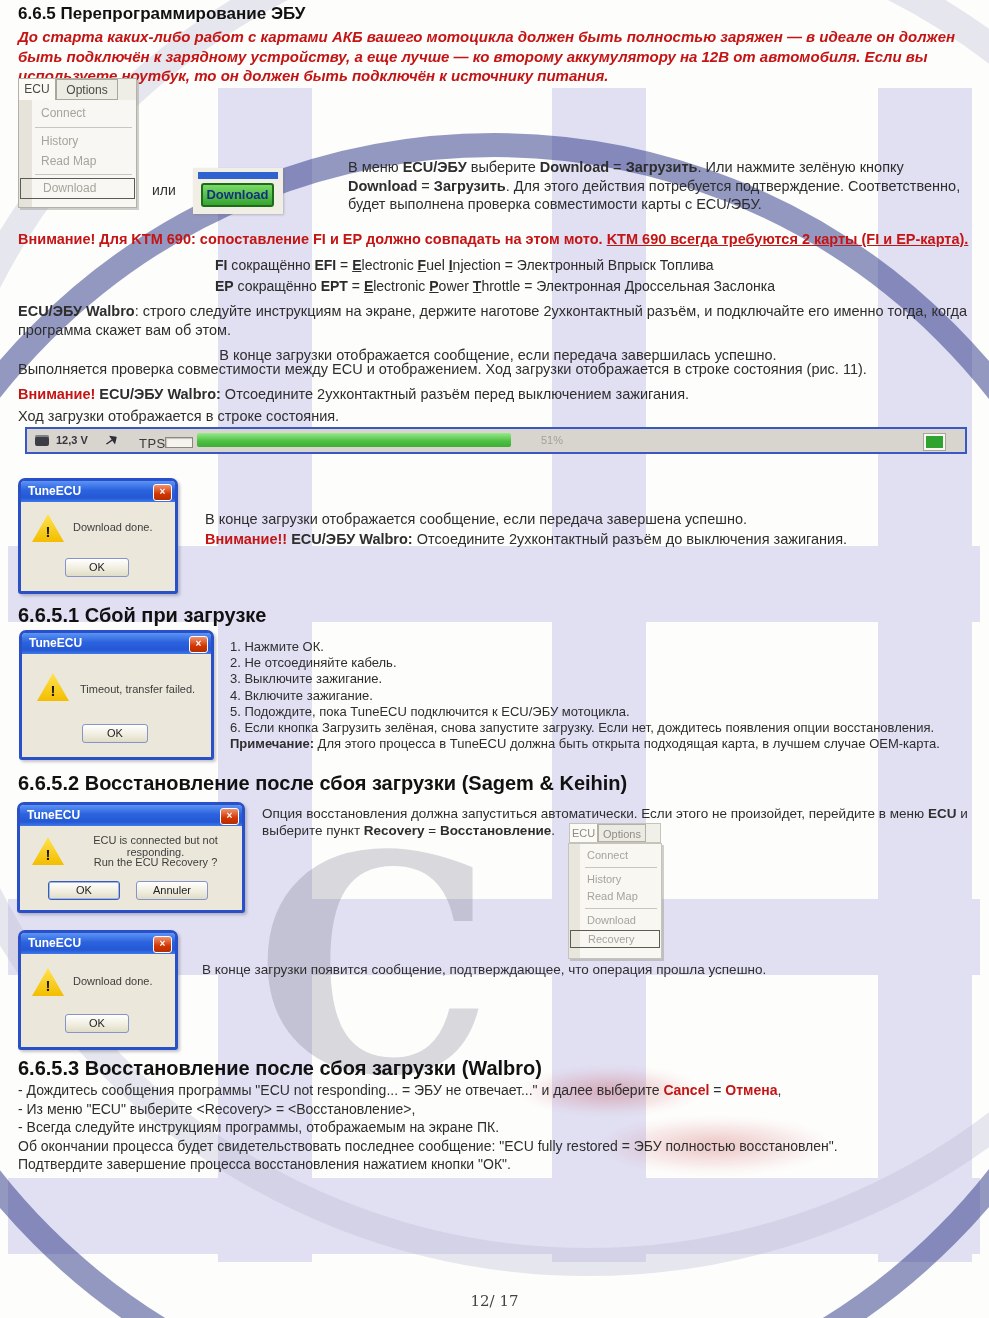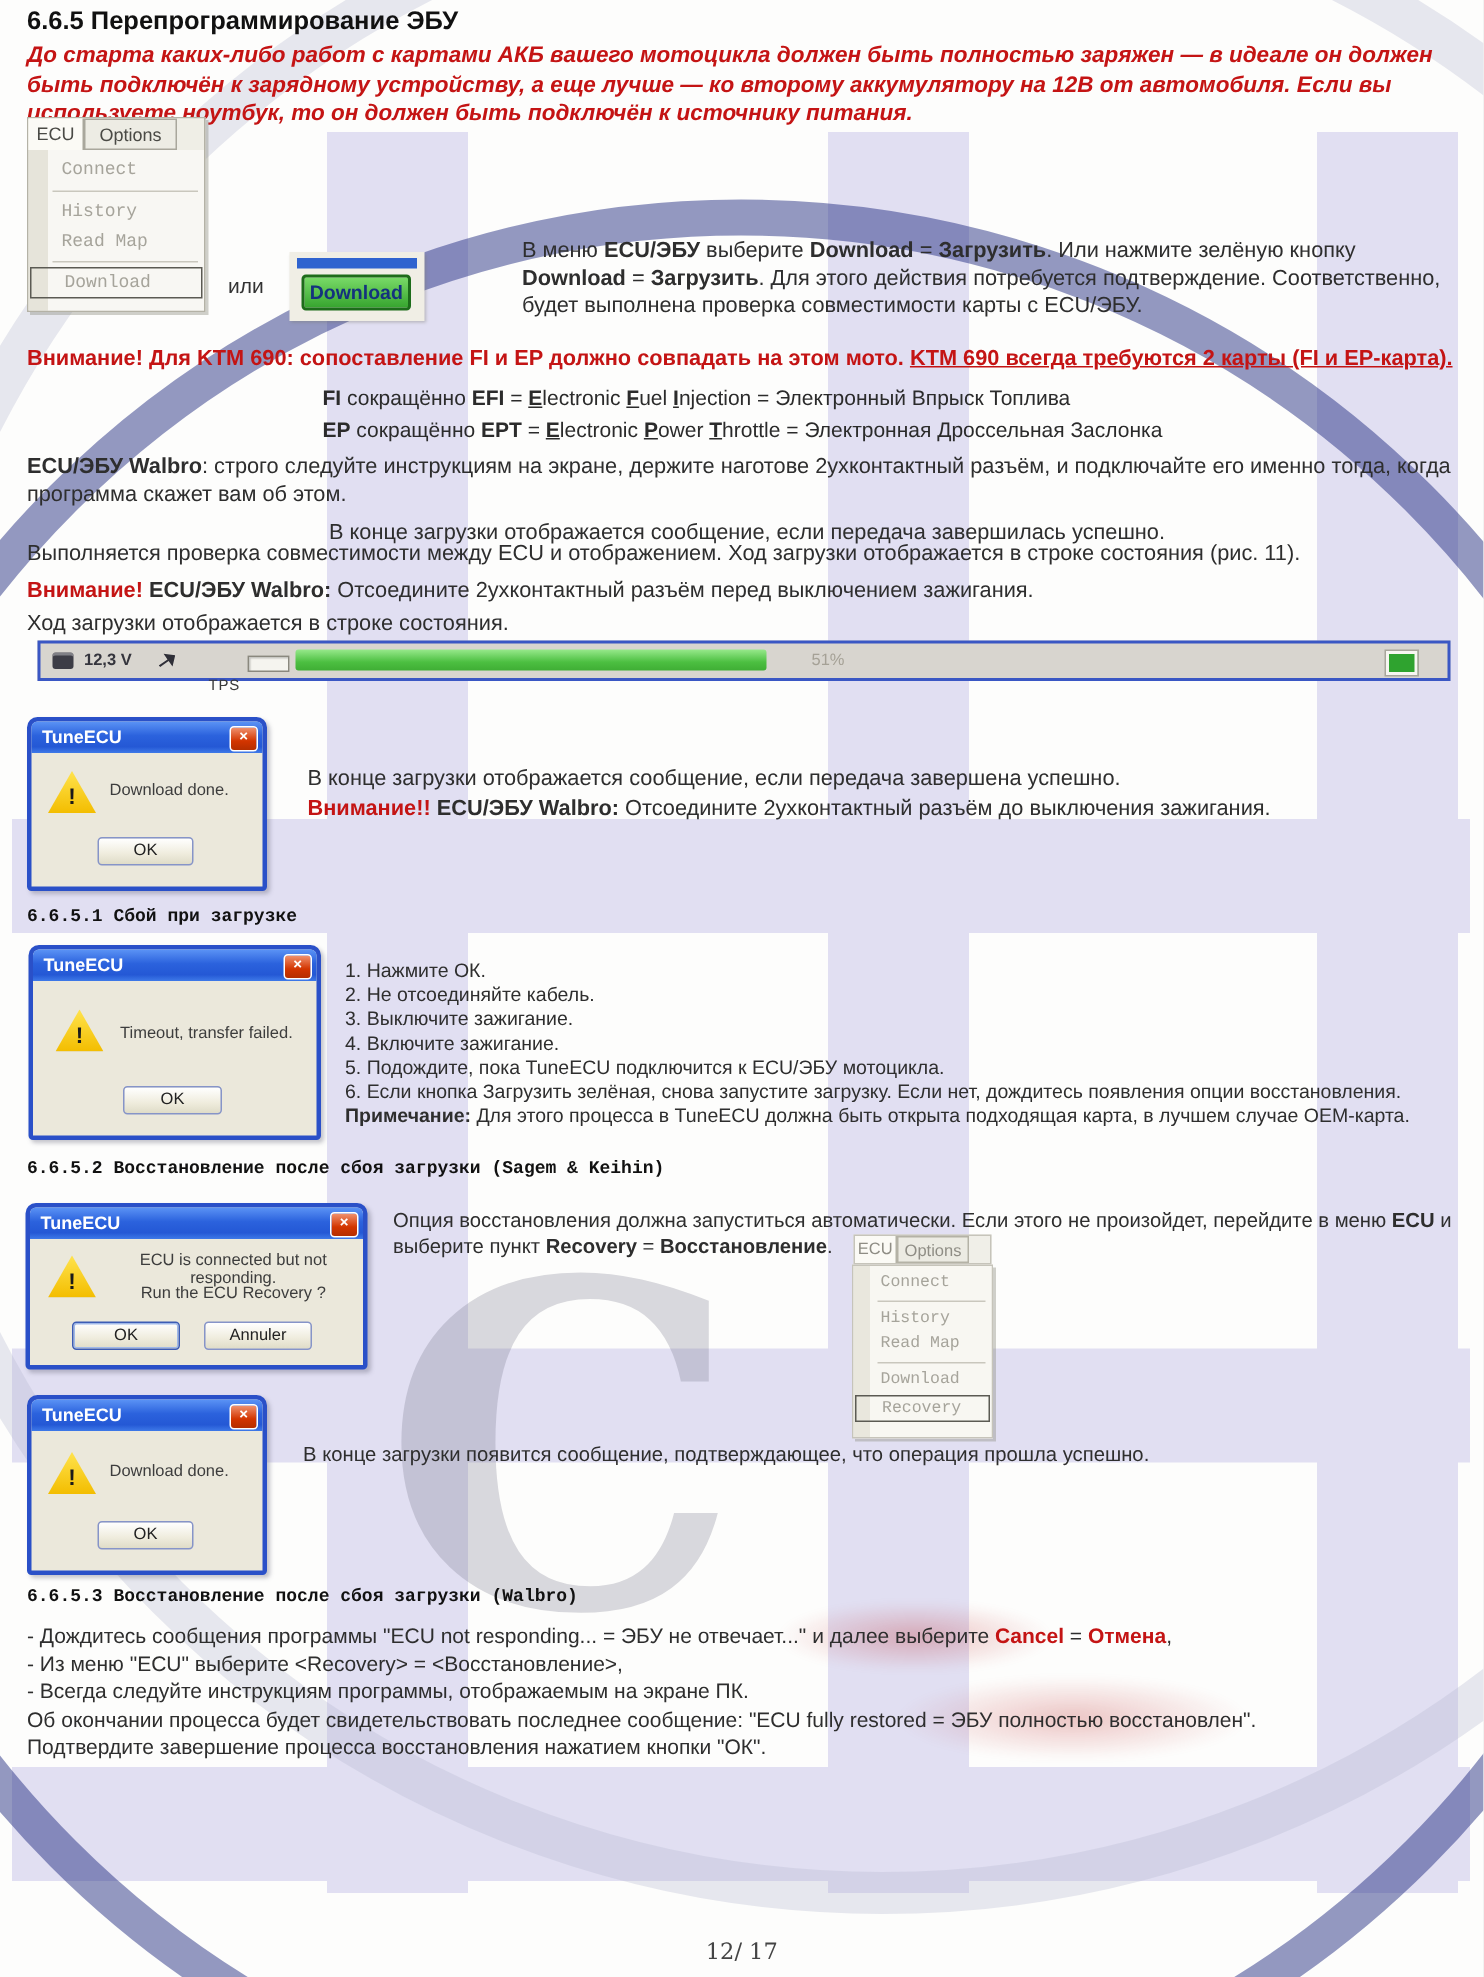--- a/index.html
+++ b/index.html
@@ -12,21 +12,21 @@
   .wmh{left:8px;width:972px;height:76px;background:#e1dff2;}
   .ring{border-radius:50%;}
   .wmred{filter:blur(3px);opacity:.5;}
   
   #content{position:absolute;left:0;top:0;right:0;bottom:0;z-index:5;}
   .b{font-weight:700;}
   .u{text-decoration:underline;}
   .rd{color:#c41414;text-align:center;}
   h1,h2{margin:0;font-weight:700;color:#111;}
   .doc-title{font-size:17px;}
-  .sec-title{font-size:12px;font-family:Liberation Mono, monospace;}
+  .sec-title{font-size:20px;}
   .intro{font-size:15px;font-weight:700;font-style:italic;color:#c41414;line-height:19.5px;}
   .body14{font-size:14.5px;line-height:18.5px;color:#2e2e2e;}
   .body13{font-size:13.5px;line-height:17px;color:#2e2e2e;}
   
   .xpdlg{position:absolute;border:3px solid #2a50c8;border-radius:7px 7px 3px 3px;
          background:#ebe8db;box-shadow:2px 2px 3px rgba(90,90,110,.35);}
   .xpttl{position:absolute;left:0;right:0;top:0;height:21px;border-radius:4px 4px 0 0;
          background:linear-gradient(180deg,#5b93f5 0%,#2b62dd 45%,#2458d5 80%,#3e79e8 100%);
          color:#fff;font-size:12px;font-weight:700;line-height:21px;padding-left:7px;box-sizing:border-box;}
   .xpx{position:absolute;top:3px;right:3px;width:17px;height:15px;border:1px solid #fff;border-radius:3px;
@@ -37,21 +37,21 @@
   .warntri span{position:absolute;left:0;right:0;bottom:2px;text-align:center;color:#1a1a1a;font-weight:700;font-size:15px;}
   .xpmsg{position:absolute;font-size:11px;color:#3d3d3d;}
   .xpbtn{position:absolute;height:19px;background:linear-gradient(180deg,#ffffff,#efecdd 60%,#dfdcc8);
          border:1px solid #8694c8;border-radius:3px;font-size:11px;color:#222;text-align:center;line-height:17px;box-sizing:border-box;}
   .xpbtn.focus{border:1px solid #3c5cb4;box-shadow:0 0 0 1px #9fb8e8 inset;}
   
   .menu{position:absolute;background:#f3f2ec;border:1px solid #b4b2a6;box-shadow:2px 2px 0 rgba(150,150,140,.45);}
   .mbar{position:absolute;left:0;right:0;top:0;background:#efeee6;border-bottom:1px solid #c4c2b6;display:flex;}
   .mtab{box-sizing:border-box;text-align:center;color:#4a4a45;}
   .mpanel{position:absolute;background:linear-gradient(90deg,#e6e4da 0 13px,#f8f7f3 13px);}
-  .mitem{padding-left:22px;color:#a6a49b;font-family:Liberation Mono, monospace;}
+  .mitem{padding-left:22px;color:#a6a49b;}
   .msep{height:1px;background:#c9c7bd;margin:3px 4px 3px 16px;}
   .mhl{border:1px solid #5b5a53;box-sizing:border-box;}
   
   .sbar{position:absolute;left:25px;top:427px;width:938px;height:23px;border:2px solid #3a57c4;background:#d8d5cf;box-sizing:content-box;}
 </style>
 </head>
 <body>
 
 <div id="page">
 
@@ -108,21 +108,21 @@
 
     <div class="abs body14" style="left:18px;top:360px;width:960px;">Выполняется проверка совместимости между ECU и отображением. Ход загрузки отображается в строке состояния (рис. 11).</div>
     <div class="abs body14" style="left:18px;top:346px;width:960px;text-align:center;">В конце загрузки отображается сообщение, если передача завершилась успешно.</div>
     <div class="abs body14" style="left:18px;top:385px;width:960px;"><span class="rd b">Внимание!</span><span> </span><span class="b">ECU/ЭБУ Walbro:</span><span> Отсоедините 2ухконтактный разъём перед выключением зажигания.</span></div>
     <div class="abs body14" style="left:18px;top:407px;width:960px;">Ход загрузки отображается в строке состояния.</div>
 
     <div class="sbar">
       <div class="abs" style="left:8px;top:6px;width:14px;height:11px;background:#3d3d46;border-radius:2px;box-shadow:inset 0 2px 0 rgba(255,255,255,.35);"></div>
       <div class="abs" style="left:29px;top:5px;font-size:11px;font-weight:700;color:#35353d;">12,3 V</div>
       <div class="abs" style="left:78px;top:5px;width:13px;height:13px;background:#2f2f38;clip-path:polygon(0 45%,55% 45%,55% 10%,100% 50%,55% 90%,55% 55%,0 55%);transform:rotate(-35deg);"></div>
-      <div class="abs" style="left:112px;top:7px;font-size:10px;color:#3a3a3a;letter-spacing:.5px;margin-top:16px;">TPS</div>
+      <div class="abs" style="left:112px;top:7px;font-size:13px;color:#3a3a3a;letter-spacing:.5px;">TPS</div>
       <div class="abs" style="left:138px;top:8px;width:26px;height:9px;background:#f5f4ef;border:1px solid #8a887e;box-shadow:inset 1px 1px 1px rgba(0,0,0,.2);"></div>
       <div class="abs" style="left:170px;top:4px;width:314px;height:14px;background:linear-gradient(180deg,#97e98b,#4cbf41 60%,#3fae35);border-radius:2px;"></div>
       <div class="abs" style="left:514px;top:5px;font-size:11px;color:#a5a196;">51%</div>
       <div class="abs" style="right:20px;top:5px;width:17px;height:12px;background:#2fa32f;border:2px solid #f7f6f1;outline:1px solid #a8a69c;"></div>
     </div>
 
     <div class="xpdlg" style="left:18px;top:478px;width:154px;height:110px;">
       <div class="xpttl">TuneECU</div>
       <div class="xpx">×</div>
       <div class="warntri" style="left:11px;top:33px;">

